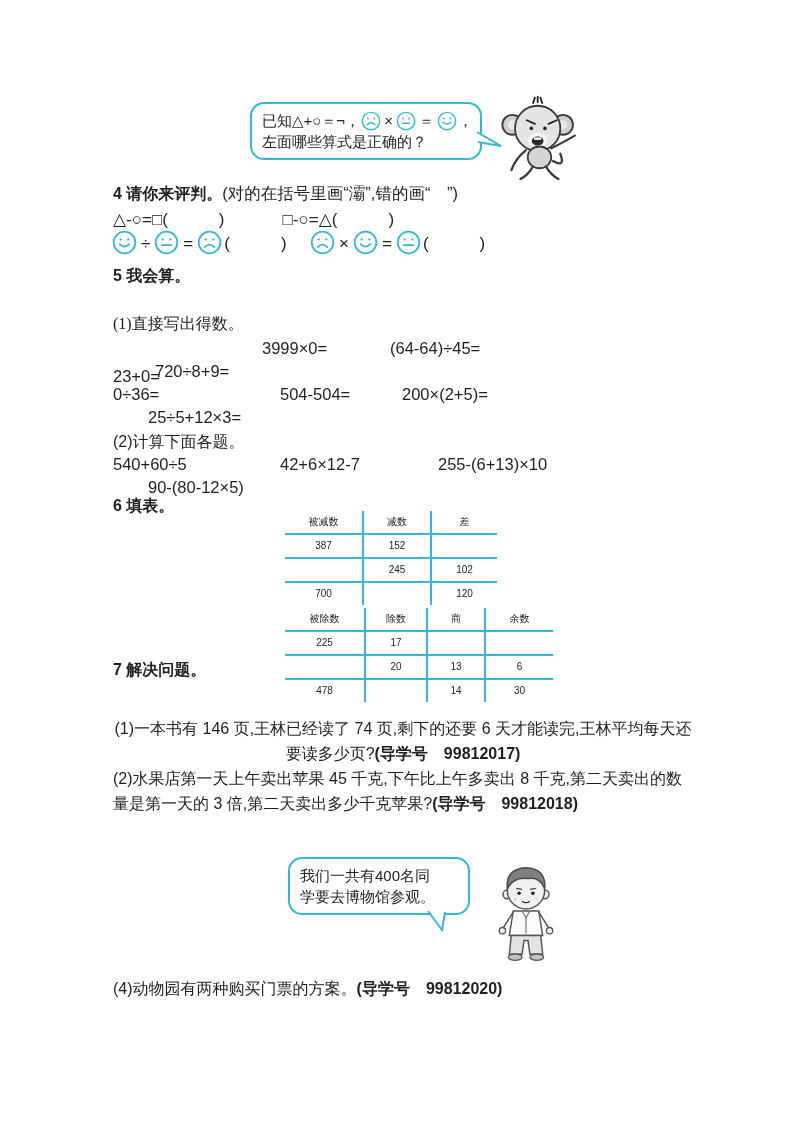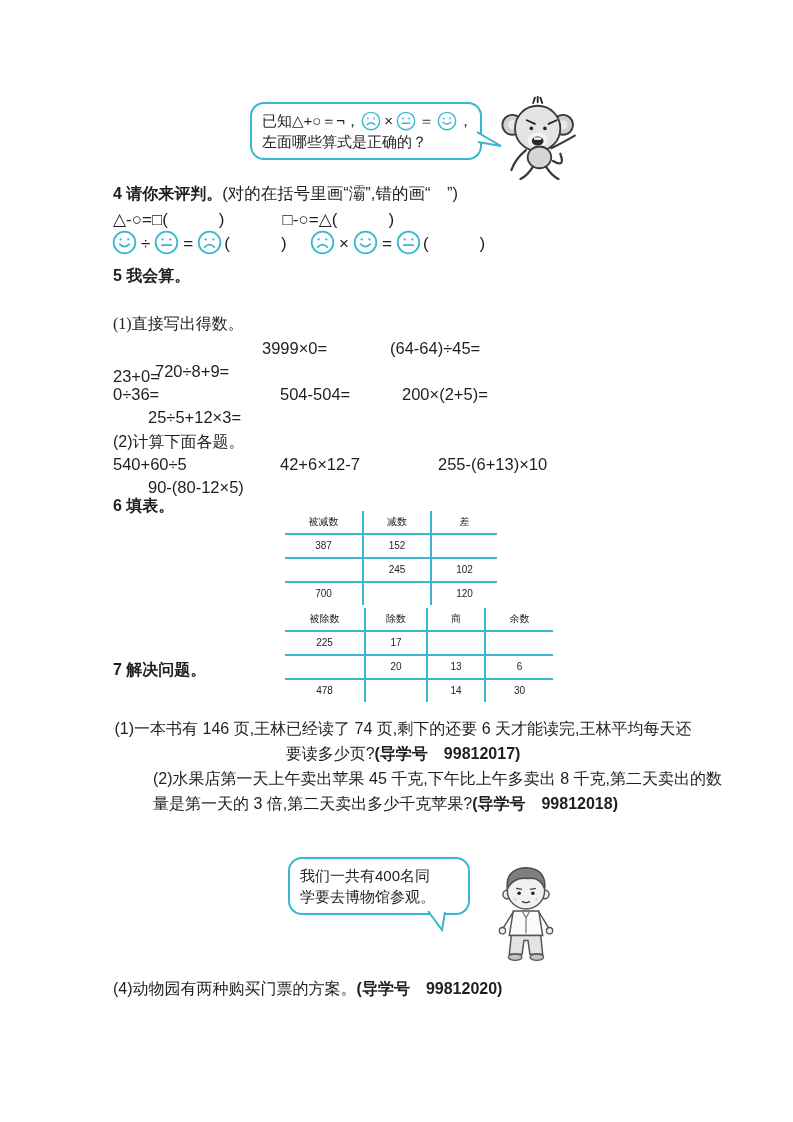--- a/index.html
+++ b/index.html
@@ -247,21 +247,21 @@
       <td>14</td>
       <td>30</td>
     </tr>
   </tbody>
     </table>
 
   <div class="abs qtitle" style="left:113px;top:660px;">7 解决问题。</div>
 
   <p class="para" style="top:716px;text-align:center;"><span>(1)一本书有 146 页,王林已经读了 74 页,剩下的还要 6 天才能读完,王林平均每天还要读多少页?</span><b class="ref">(导学号　99812017)</b></p>
 
-  <p class="para" style="top:766px;margin-left:40px;"><span>(2)水果店第一天上午卖出苹果 45 千克,下午比上午多卖出 8 千克,第二天卖出的数量是第一天的 3 倍,第二天卖出多少千克苹果?</span><b class="ref">(导学号　99812018)</b></p>
+  <p class="para" style="top:766px;"><span>(2)水果店第一天上午卖出苹果 45 千克,下午比上午多卖出 8 千克,第二天卖出的数量是第一天的 3 倍,第二天卖出多少千克苹果?</span><b class="ref">(导学号　99812018)</b></p>
 
 
   <div class="abs" style="left:288px;top:857px;display:flex;align-items:flex-start;">
     <div class="bubble" style="width:158px;">
       <div>我们一共有400名同</div>
       <div>学要去博物馆参观。</div>
       <svg class="tail" style="right:18px;bottom:-19px;" width="24" height="21">
         <path d="M2,0 L16,19 L19,1" fill="#ffffff" stroke="#3ab7d0" stroke-width="2"></path>
       </svg>
     </div>

